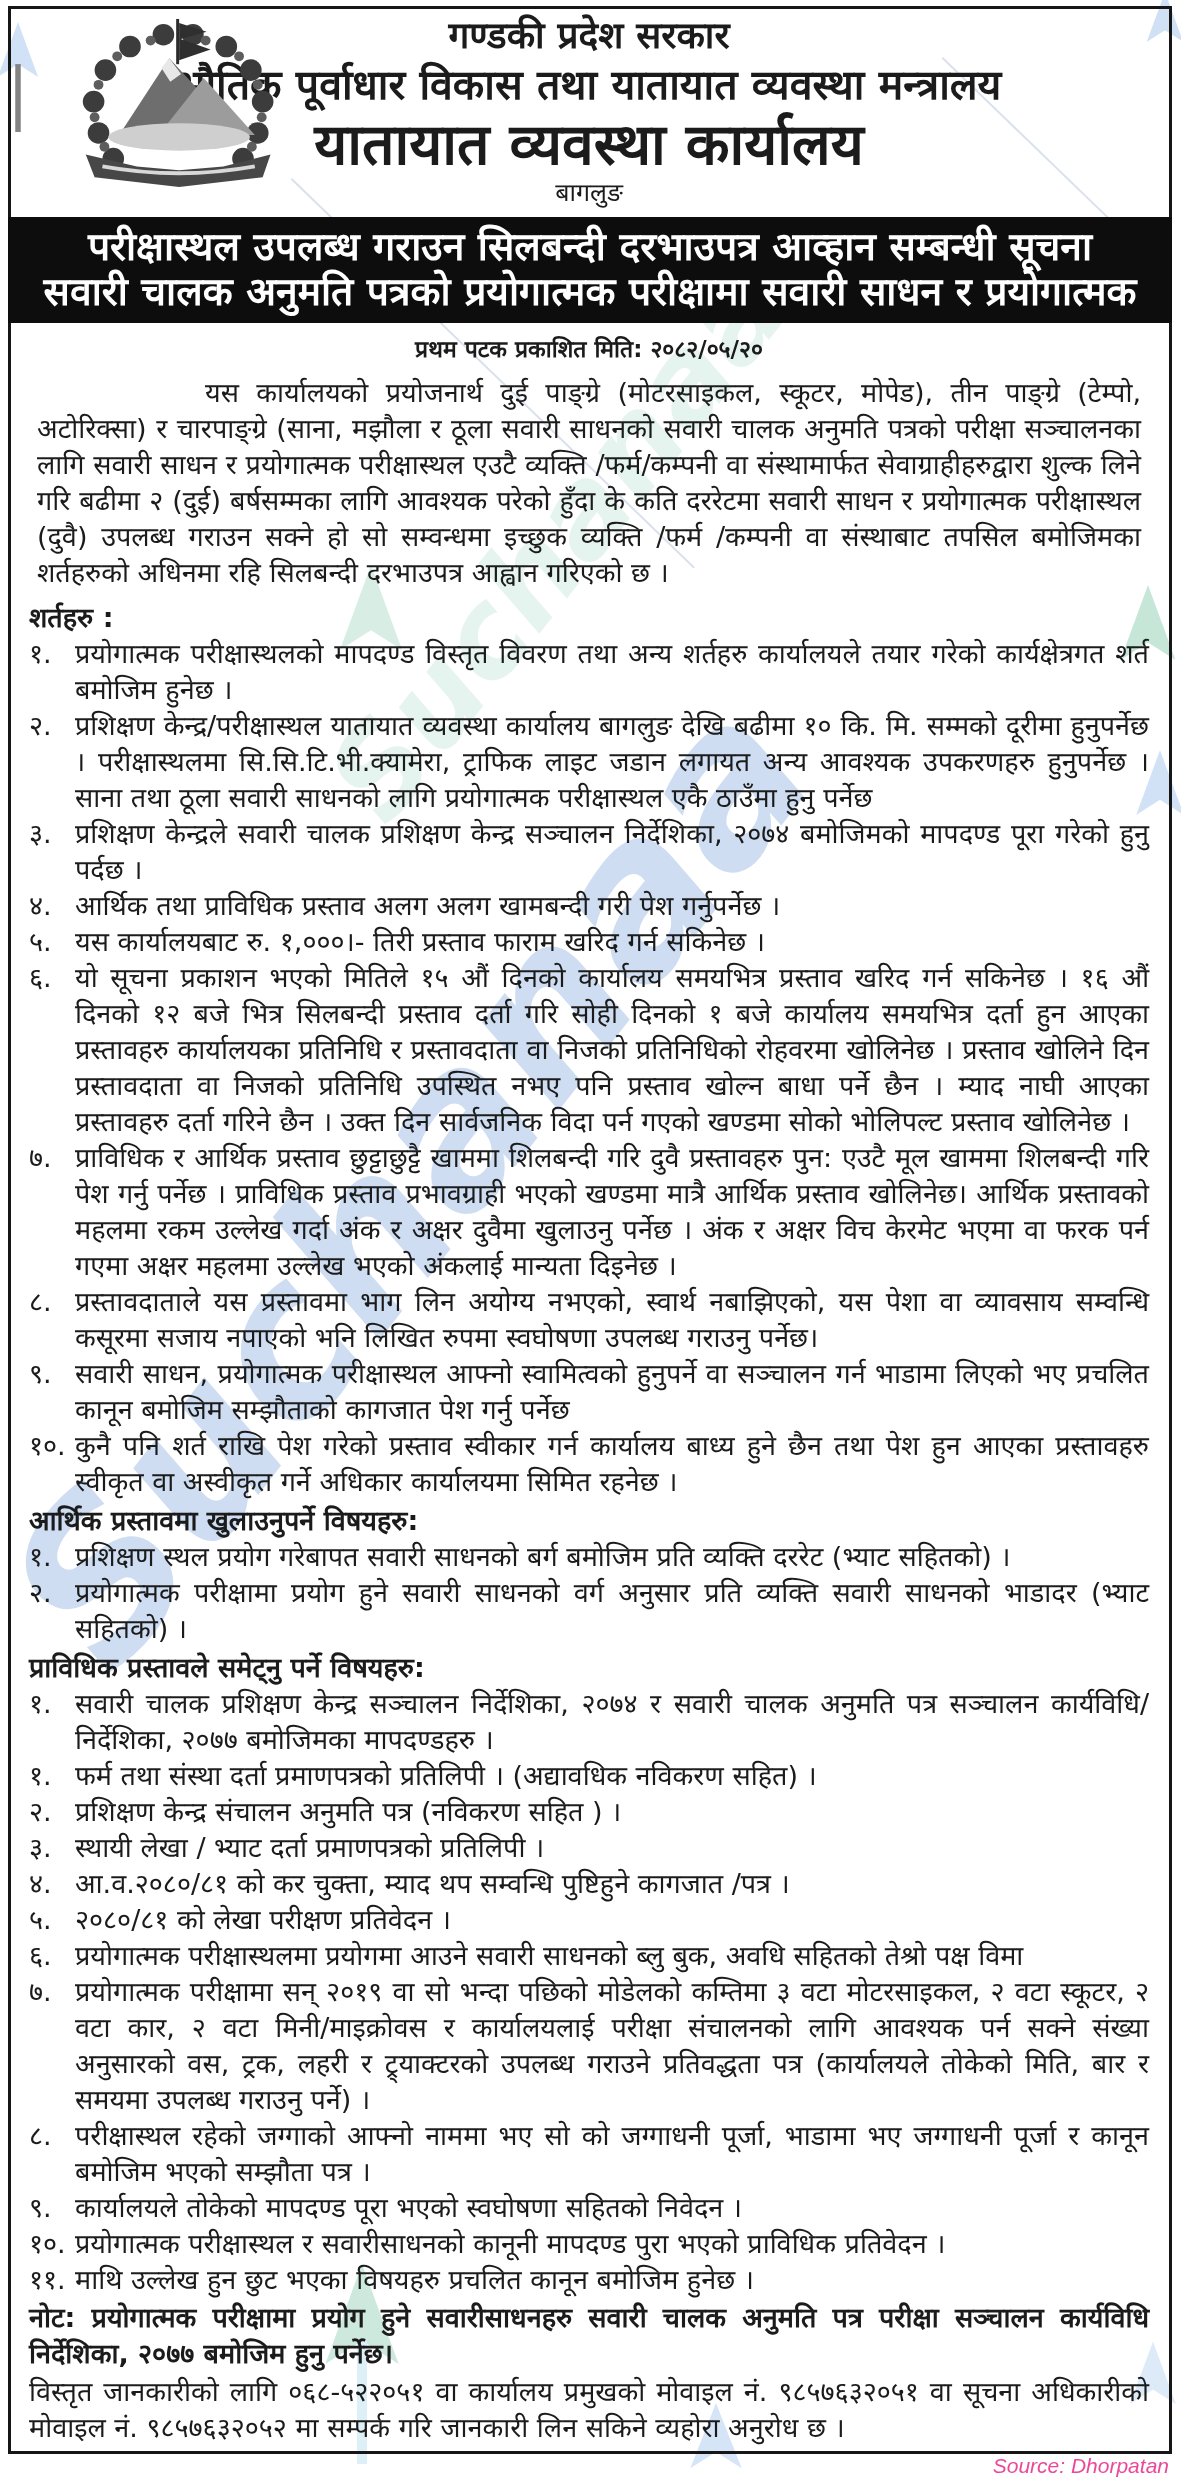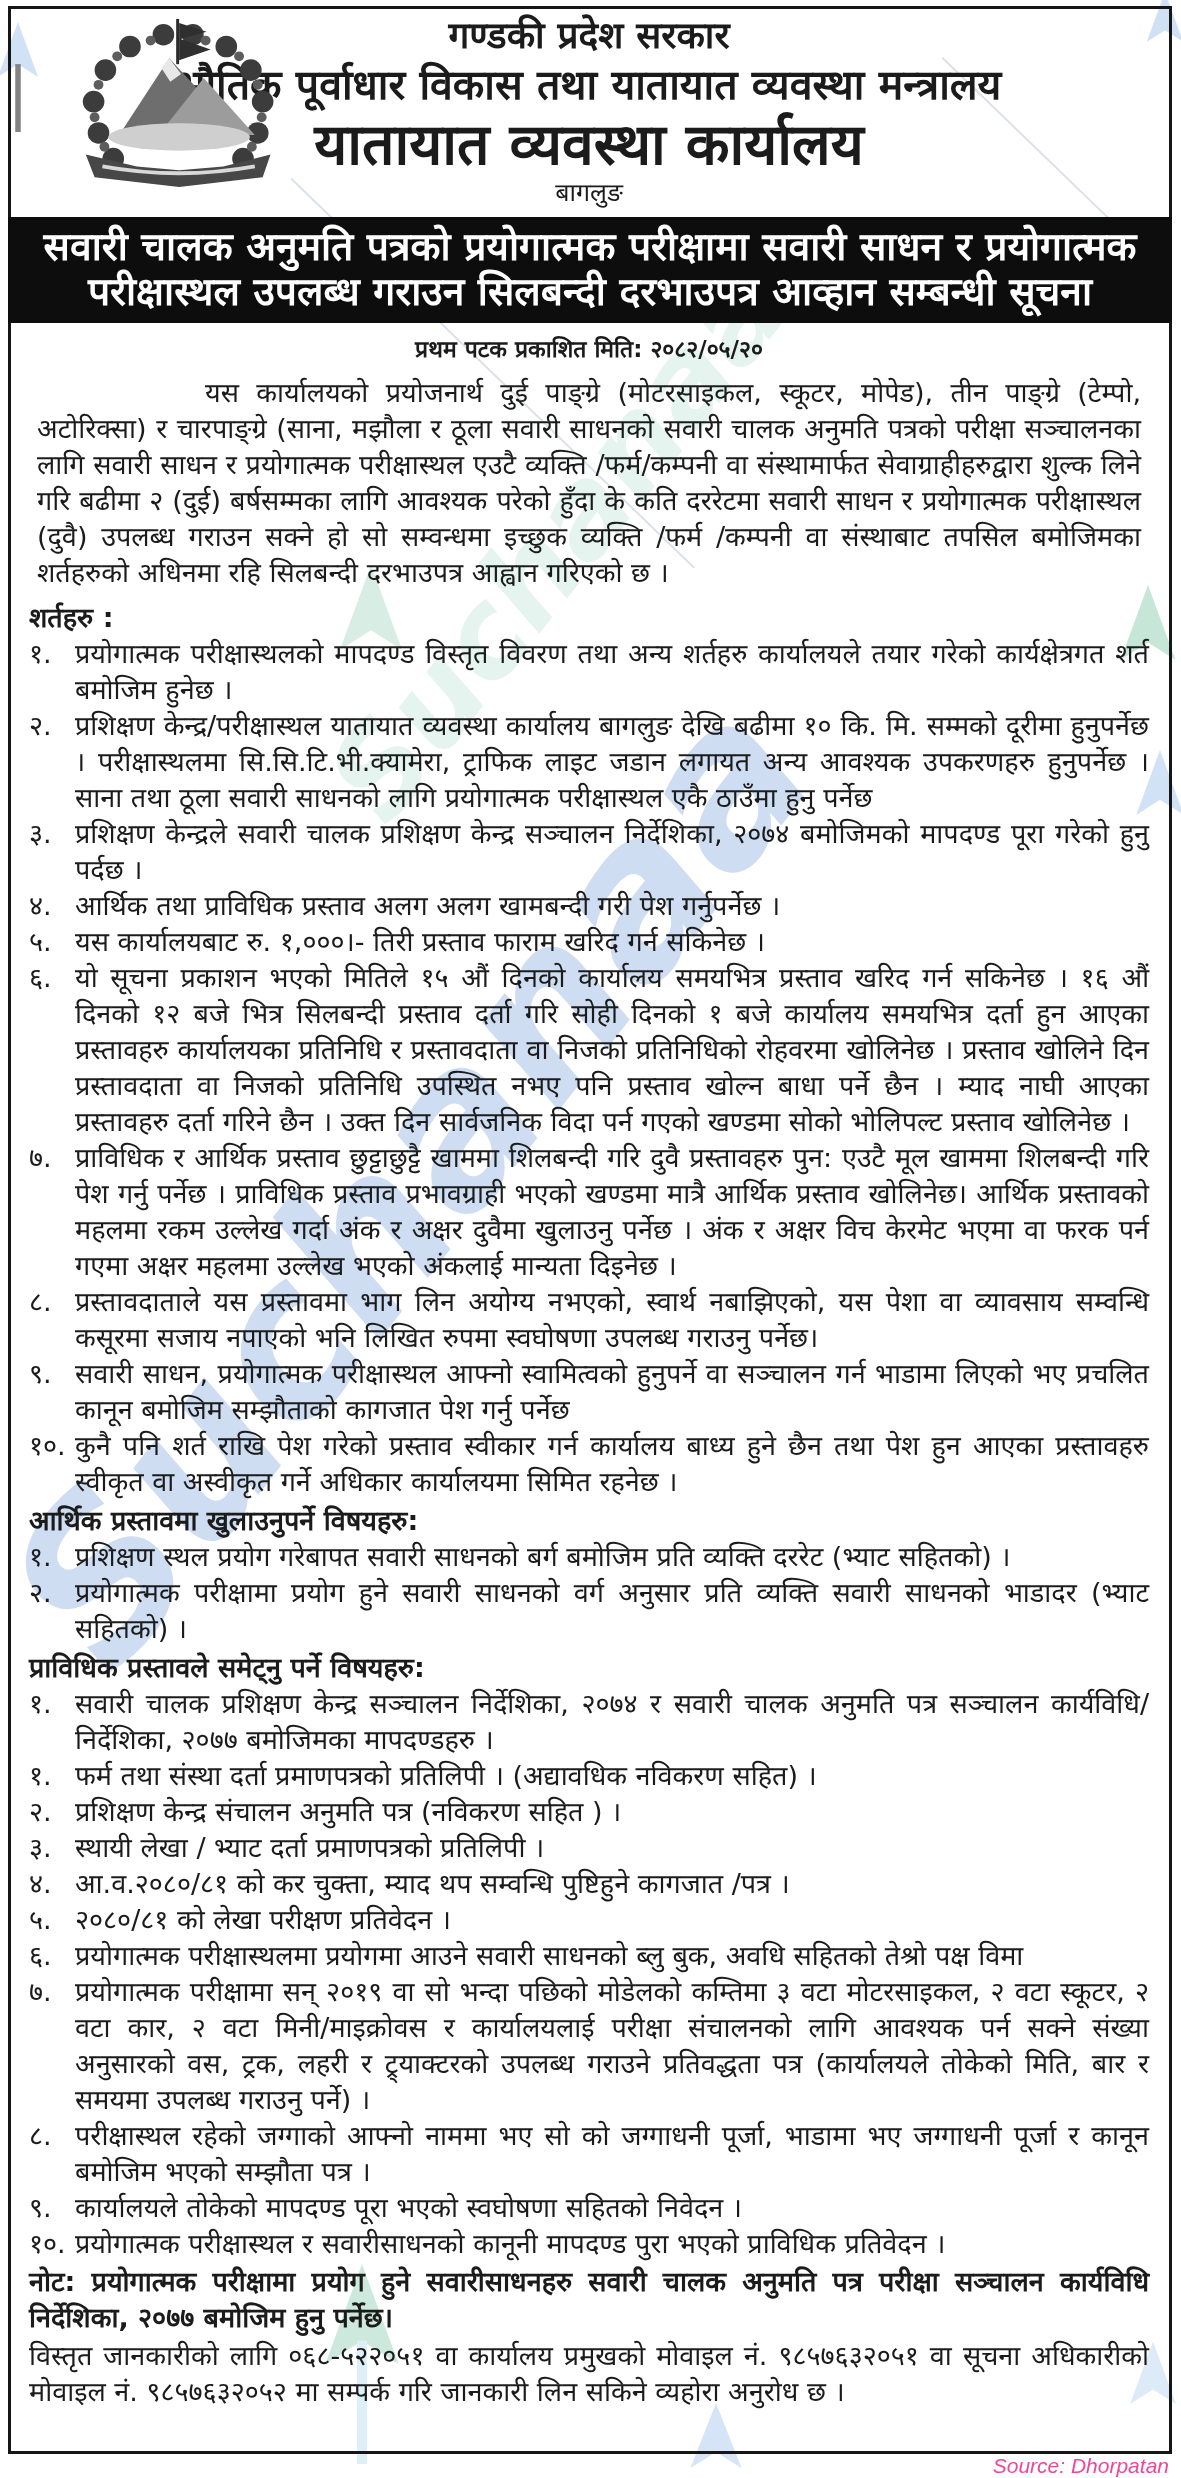--- a/index.html
+++ b/index.html
@@ -137,22 +137,22 @@
       <polygon points="18,140 70,152 113,156 158,152 206,140 198,163 113,173 27,163" fill="#474747"></polygon>
       <path d="M35 152 Q113 166 190 152" stroke="#d8d8d8" stroke-width="4" fill="none"></path>
     </svg>
     <div class="h-gov">गण्डकी प्रदेश सरकार</div>
     <div class="h-ministry">भौतिक पूर्वाधार विकास तथा यातायात व्यवस्था मन्त्रालय</div>
     <div class="h-office">यातायात व्यवस्था कार्यालय</div>
     <div class="h-place">बागलुङ</div>
   </div>
 
   <div class="banner">
+    <div>परीक्षास्थल उपलब्ध गराउन सिलबन्दी दरभाउपत्र आव्हान सम्बन्धी सूचना</div>
     <div>सवारी चालक अनुमति पत्रको प्रयोगात्मक परीक्षामा सवारी साधन र प्रयोगात्मक</div>
-    <div>परीक्षास्थल उपलब्ध गराउन सिलबन्दी दरभाउपत्र आव्हान सम्बन्धी सूचना</div>
   </div>
 
   <div class="doc-body">
     <div class="date-line">प्रथम पटक प्रकाशित मिति: २०८२/०५/२०</div>
     <p class="intro">यस कार्यालयको प्रयोजनार्थ दुई पाङ्ग्रे (मोटरसाइकल, स्कूटर, मोपेड), तीन पाङ्ग्रे (टेम्पो, अटोरिक्सा) र चारपाङ्ग्रे (साना, मझौला र ठूला सवारी साधनको सवारी चालक अनुमति पत्रको परीक्षा सञ्चालनका लागि सवारी साधन र प्रयोगात्मक परीक्षास्थल एउटै व्यक्ति /फर्म/कम्पनी वा संस्थामार्फत सेवाग्राहीहरुद्वारा शुल्क लिने गरि बढीमा २ (दुई) बर्षसम्मका लागि आवश्यक परेको हुँदा के कति दररेटमा सवारी साधन र प्रयोगात्मक परीक्षास्थल (दुवै) उपलब्ध गराउन सक्ने हो सो सम्वन्धमा इच्छुक व्यक्ति /फर्म /कम्पनी वा संस्थाबाट तपसिल बमोजिमका शर्तहरुको अधिनमा रहि सिलबन्दी दरभाउपत्र आह्वान गरिएको छ ।</p>
 
     <div class="sec-head">शर्तहरु :</div>
     <div class="li">
         <span class="no">१.</span>
         <span class="tx">प्रयोगात्मक परीक्षास्थलको मापदण्ड विस्तृत विवरण तथा अन्य शर्तहरु कार्यालयले तयार गरेको कार्यक्षेत्रगत शर्त बमोजिम हुनेछ ।</span>
@@ -243,20 +243,24 @@
         <span class="tx">परीक्षास्थल रहेको जग्गाको आफ्नो नाममा भए सो को जग्गाधनी पूर्जा, भाडामा भए जग्गाधनी पूर्जा र कानून बमोजिम भएको सम्झौता पत्र ।</span>
       </div>
     <div class="li">
         <span class="no">९.</span>
         <span class="tx">कार्यालयले तोकेको मापदण्ड पूरा भएको स्वघोषणा सहितको निवेदन ।</span>
       </div>
     <div class="li">
         <span class="no">१०.</span>
         <span class="tx">प्रयोगात्मक परीक्षास्थल र सवारीसाधनको कानूनी मापदण्ड पुरा भएको प्राविधिक प्रतिवेदन ।</span>
       </div>
+    <div class="li">
+        <span class="no">११.</span>
+        <span class="tx">माथि उल्लेख हुन छुट भएका विषयहरु प्रचलित कानून बमोजिम हुनेछ ।</span>
+      </div>
 
     <p class="note">नोट: प्रयोगात्मक परीक्षामा प्रयोग हुने सवारीसाधनहरु सवारी चालक अनुमति पत्र परीक्षा सञ्चालन कार्यविधि निर्देशिका, २०७७ बमोजिम हुनु पर्नेछ।</p>
     <p class="contact">विस्तृत जानकारीको लागि ०६८-५२२०५१ वा कार्यालय प्रमुखको मोवाइल नं. ९८५७६३२०५१ वा सूचना अधिकारीको मोवाइल नं. ९८५७६३२०५२ मा सम्पर्क गरि जानकारी लिन सकिने व्यहोरा अनुरोध छ ।</p>
 
   </div>
 </div>
 
 <div class="source">Source: Dhorpatan</div>
 
 </body></html>

